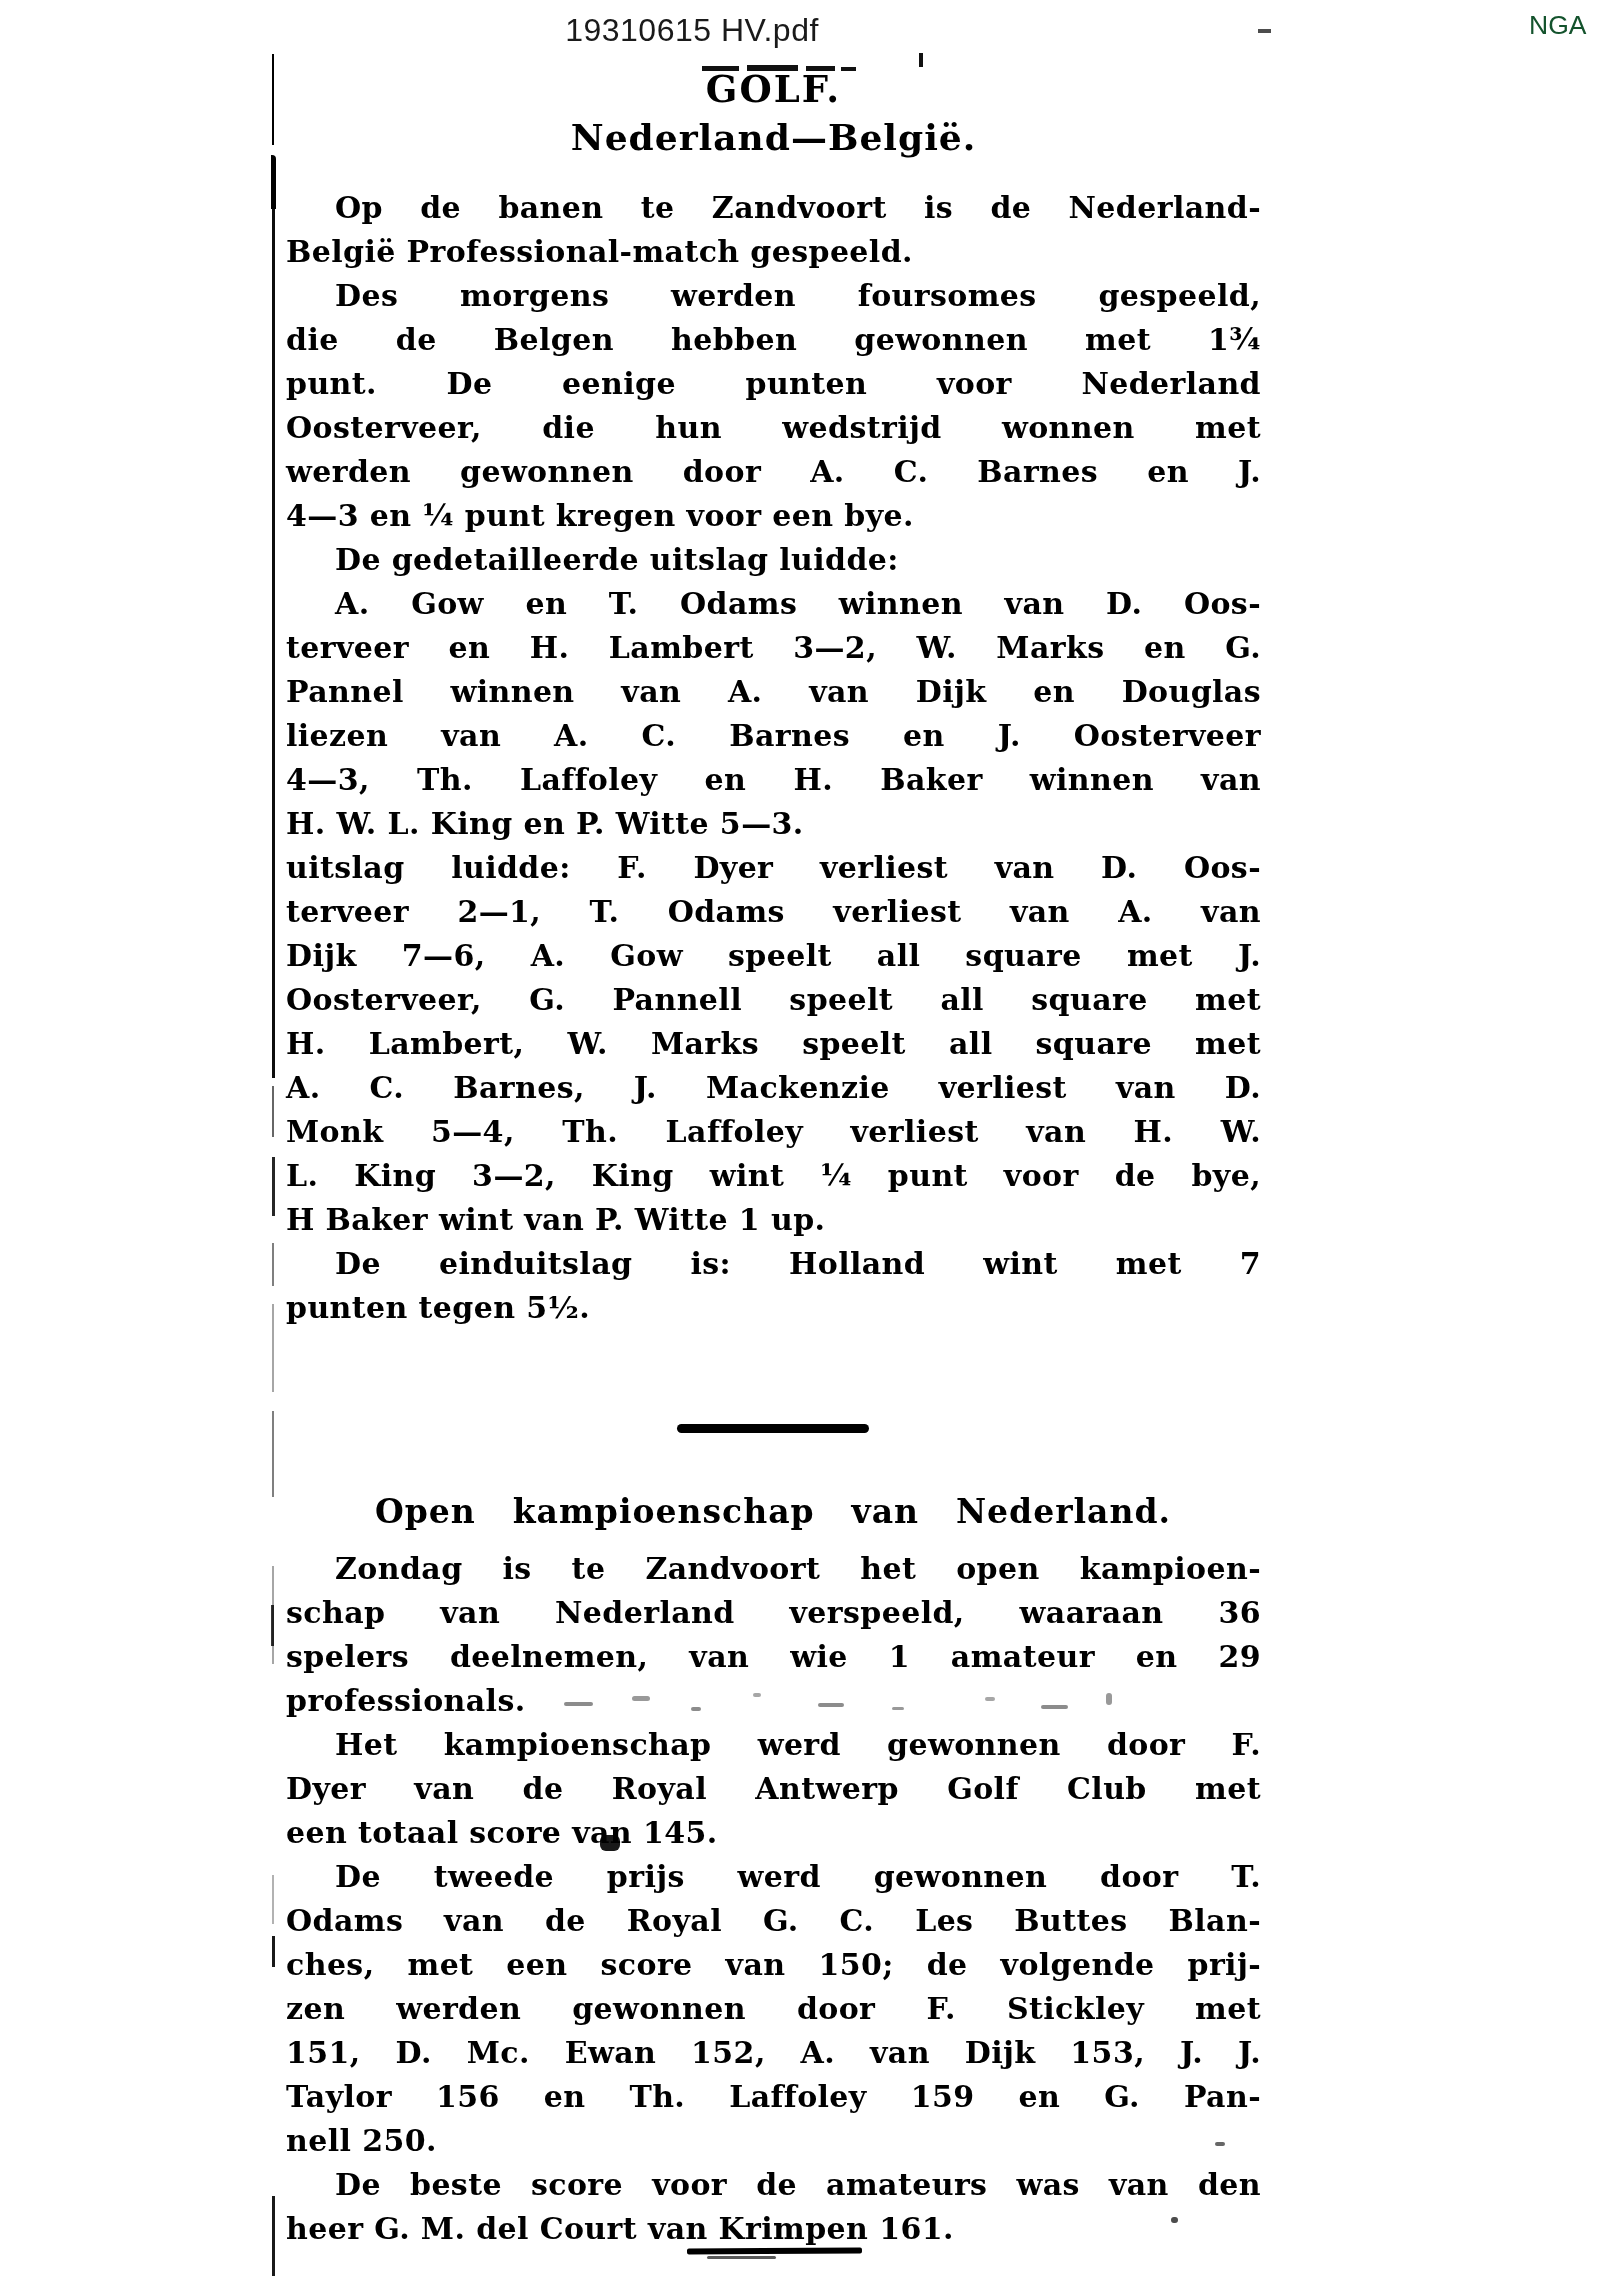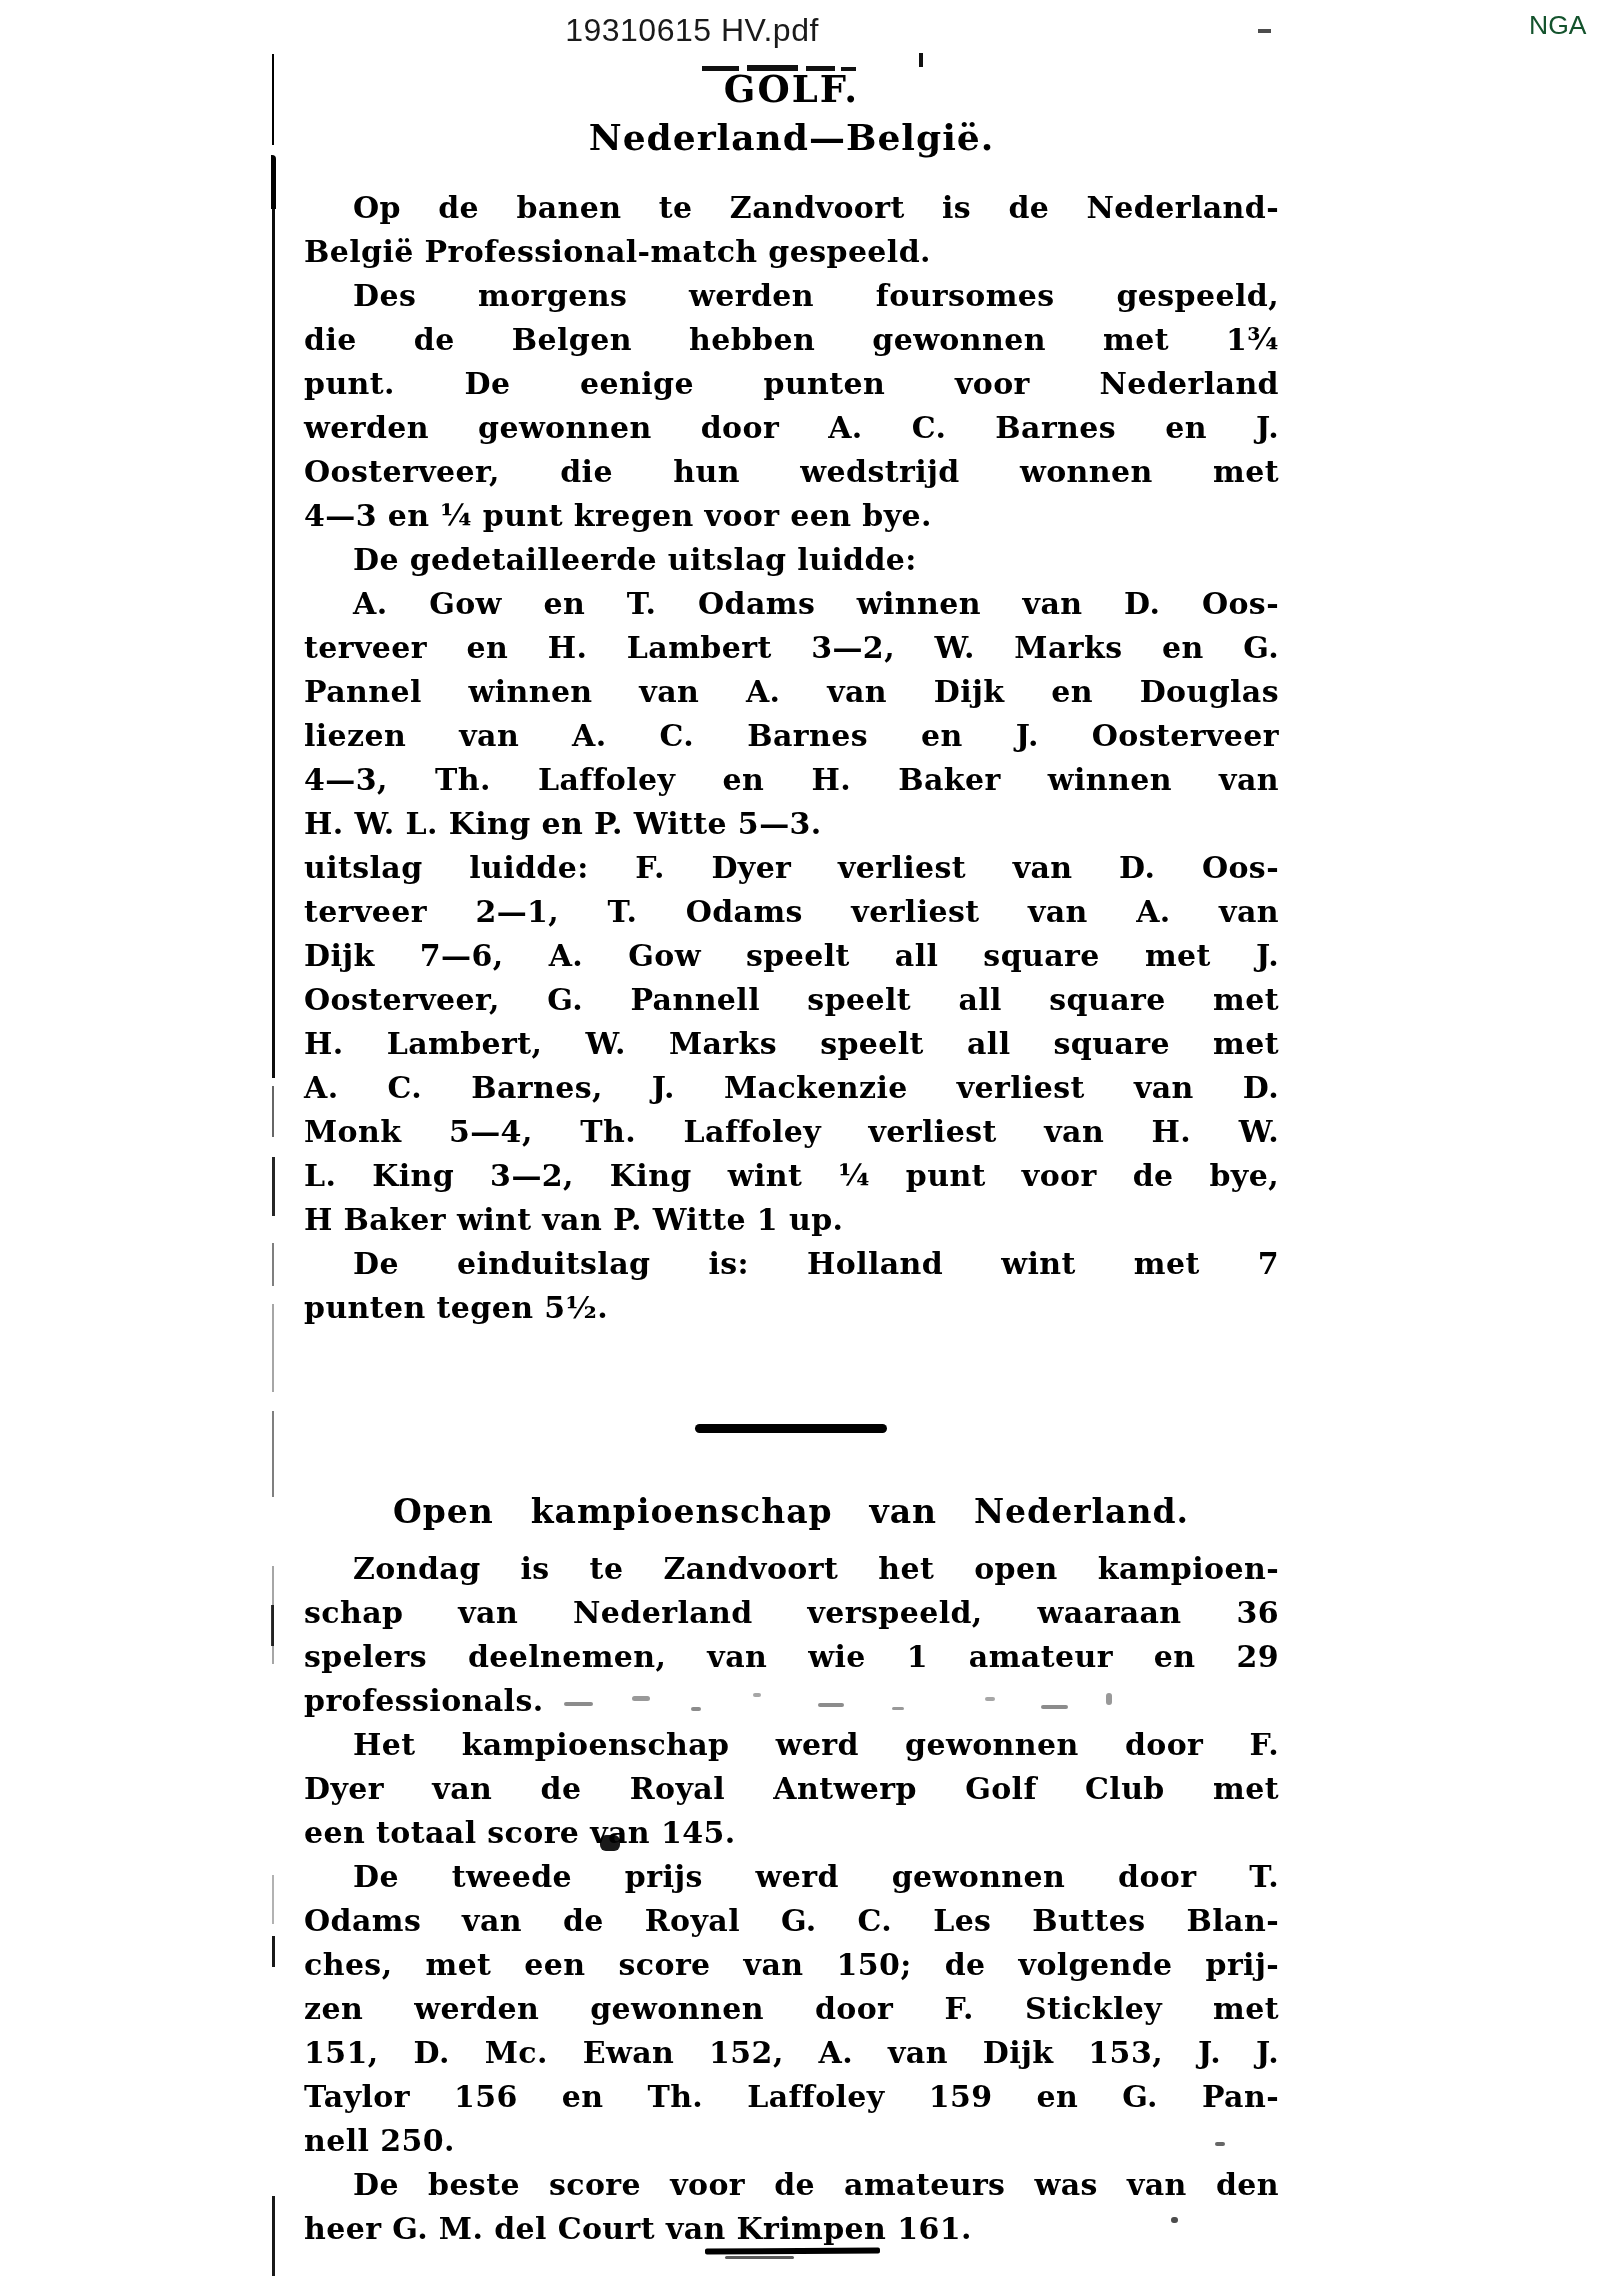--- a/index.html
+++ b/index.html
@@ -18,21 +18,21 @@
     font-family:"Liberation Sans",sans-serif;
     font-size:32px;color:#1a1a1a;letter-spacing:0.5px;
   }
   #nga{
     position:absolute;top:9.8px;left:1529px;
     font-family:"Liberation Sans",sans-serif;
     font-size:26.5px;color:#14532d;
   }
   
   #col{
-    position:absolute;left:304px;top:0;width:975px;height:2276px;
+    position:absolute;left:286px;top:0;width:975px;height:2276px;
   }
   .h1{
     position:absolute;top:67px;left:0;width:100%;
     text-align:center;font-weight:700;font-size:37px;letter-spacing:2px;
   }
   .h2{
     position:absolute;top:116px;left:0;width:100%;
     text-align:center;font-weight:700;font-size:36px;letter-spacing:1px;
   }
   .h3{
@@ -107,22 +107,22 @@
 
     <div class="h1">GOLF.</div>
     <div class="h2">Nederland—België.</div>
 
     <div class="lines" id="a1lines">
         <div class="line in j">Op de banen te Zandvoort is de Nederland-</div>
         <div class="line">België Professional-match gespeeld.</div>
         <div class="line in j">Des morgens werden foursomes gespeeld,</div>
         <div class="line j">die de Belgen hebben gewonnen met 1¾</div>
         <div class="line j">punt. De eenige punten voor Nederland</div>
+        <div class="line j">Oosterveer, die hun wedstrijd wonnen met</div>
         <div class="line j">werden gewonnen door A. C. Barnes en J.</div>
-        <div class="line j">Oosterveer, die hun wedstrijd wonnen met</div>
         <div class="line">4—3 en ¼ punt kregen voor een bye.</div>
         <div class="line in">De gedetailleerde uitslag luidde:</div>
         <div class="line in j">A. Gow en T. Odams winnen van D. Oos-</div>
         <div class="line j">terveer en H. Lambert 3—2, W. Marks en G.</div>
         <div class="line j">Pannel winnen van A. van Dijk en Douglas</div>
         <div class="line j">liezen van A. C. Barnes en J. Oosterveer</div>
         <div class="line j">4—3, Th. Laffoley en H. Baker winnen van</div>
         <div class="line">H. W. L. King en P. Witte 5—3.</div>
         <div class="line j">uitslag luidde: F. Dyer verliest van D. Oos-</div>
         <div class="line j">terveer 2—1, T. Odams verliest van A. van</div>

